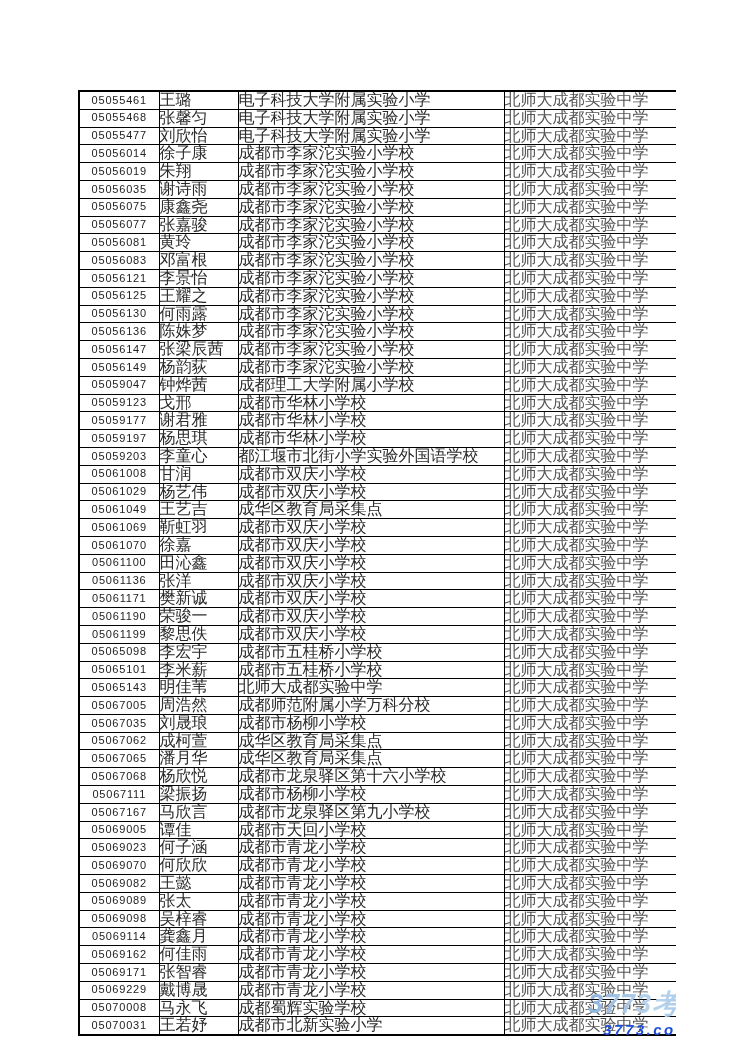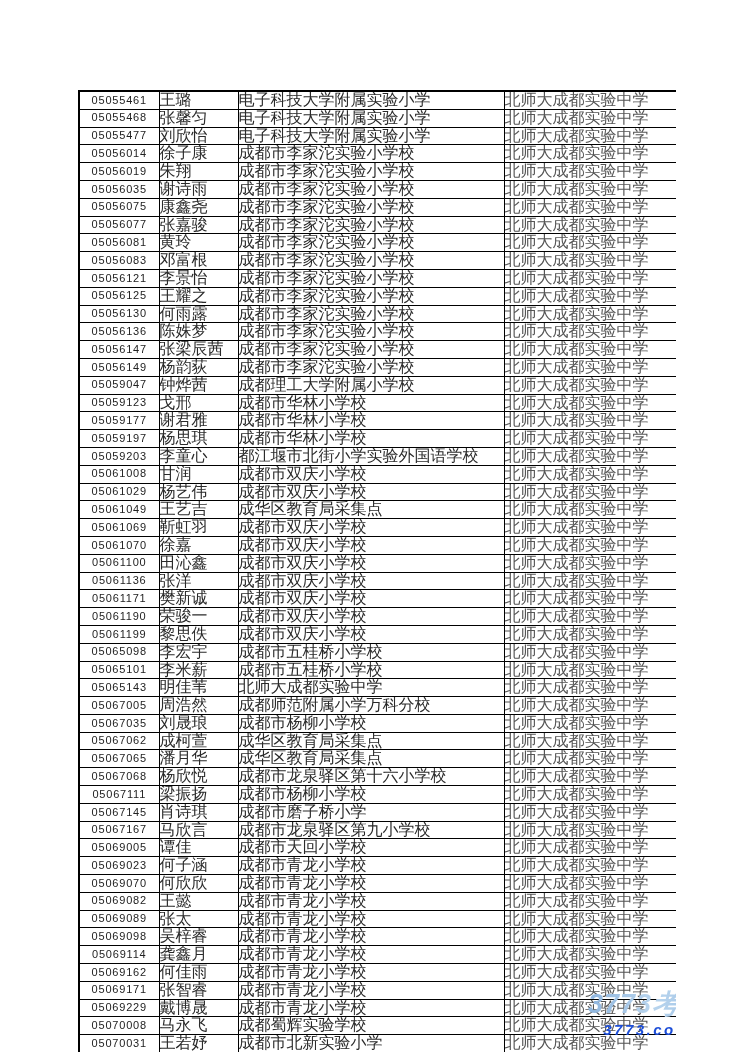--- a/index.html
+++ b/index.html
@@ -379,26 +379,20 @@
       <td class="c-dest">北师大成都实验中学</td>
     </tr>
 
     <tr>
       <td class="c-id">05067111</td>
       <td class="c-name">梁振扬</td>
       <td class="c-school">成都市杨柳小学校</td>
       <td class="c-dest">北师大成都实验中学</td>
     </tr>
 
-    <tr>
-      <td class="c-id">05067145</td>
-      <td class="c-name">肖诗琪</td>
-      <td class="c-school">成都市磨子桥小学</td>
-      <td class="c-dest">北师大成都实验中学</td>
-    </tr>
 
     <tr>
       <td class="c-id">05067167</td>
       <td class="c-name">马欣言</td>
       <td class="c-school">成都市龙泉驿区第九小学校</td>
       <td class="c-dest">北师大成都实验中学</td>
     </tr>
 
     <tr>
       <td class="c-id">05069005</td>

